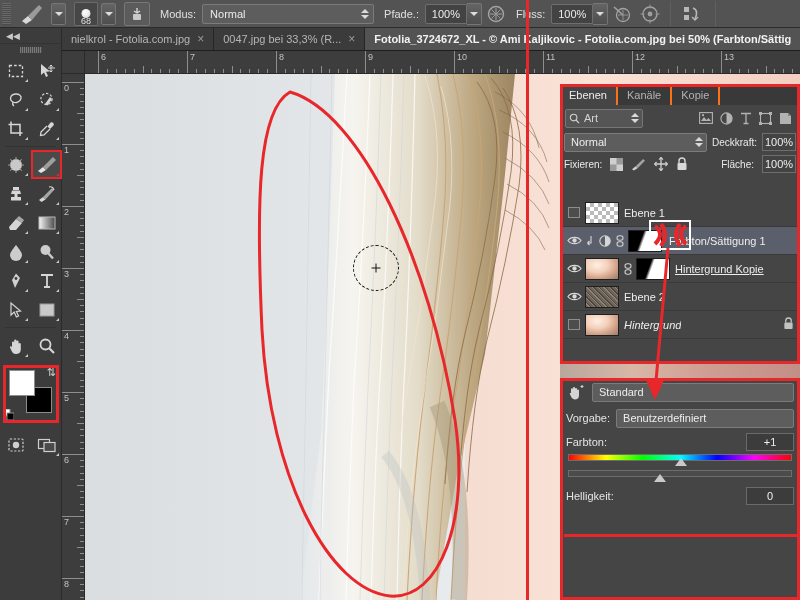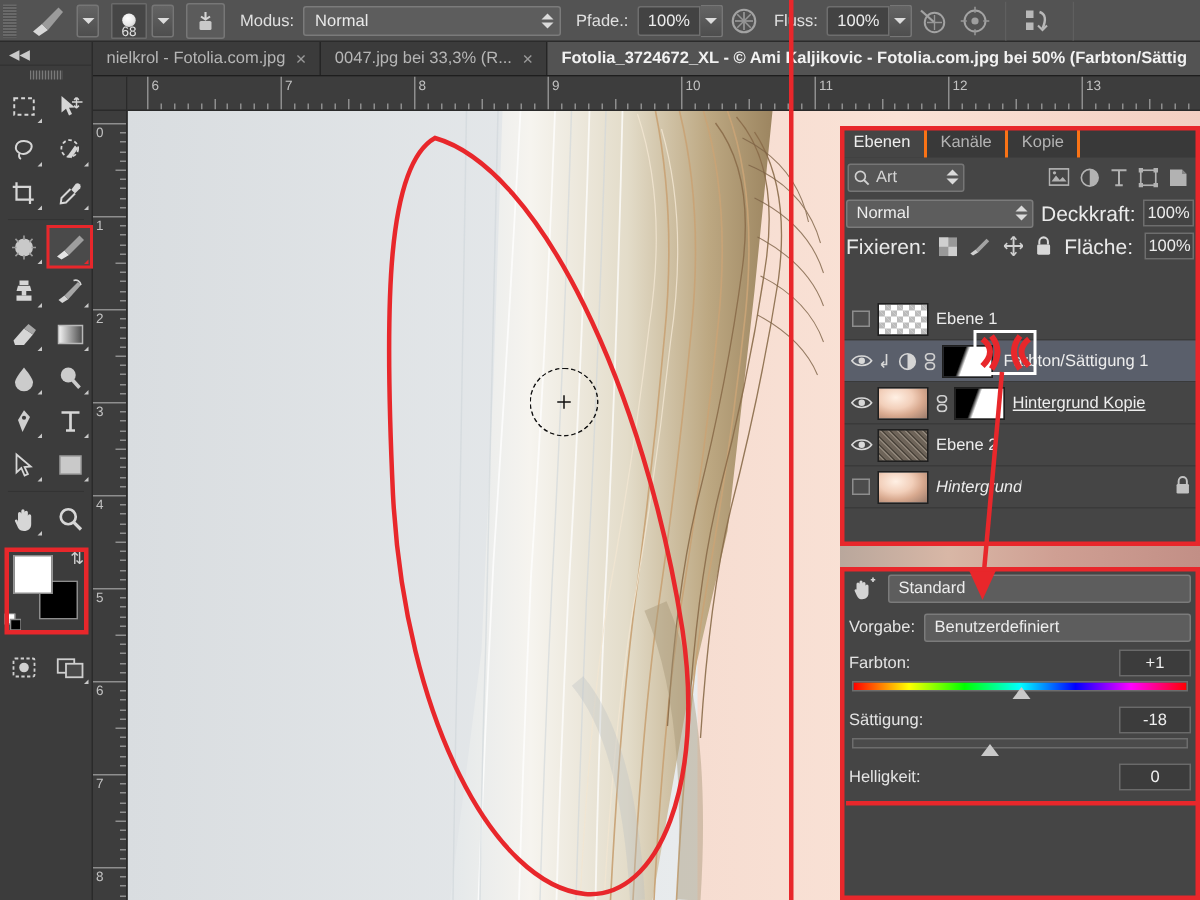--- a/index.html
+++ b/index.html
@@ -134,21 +134,21 @@
   .p-tab.active { background: #454545; color: #ededed; }
   .lp-filter { display: flex; align-items: center; height: 26px; padding: 0 5px; gap: 5px; }
   .filter-box { width: 78px; height: 19px; background: #555; border: 1px solid #767676;
     border-radius: 2px; display: flex; align-items: center; padding: 0 3px; gap: 4px; }
   .fi-icons { display: flex; align-items: center; gap: 7px; margin-left: auto;
     padding-right: 3px; opacity: .85; }
   .lp-blend { display: flex; align-items: center; height: 22px; padding: 0 4px; gap: 5px; }
   .blend-select { flex: 1; height: 19px; background: #5d5d5d; border: 1px solid #7b7b7b;
     border-radius: 2px; display: flex; align-items: center; padding: 0 3px 0 6px;
     color: #ededed; font-size: 11px; }
-  .op-label { font-size: 14px; color: #eaeaea; }
+  .op-label { font-size: 10px; color: #eaeaea; }
   .op-field { width: 34px; height: 18px; background: #434343; border: 1px solid #6e6e6e;
     color: #ececec; font-size: 11px; display: flex; align-items: center;
     justify-content: center; }
   .lp-lock { display: flex; align-items: center; height: 22px; padding: 0 4px; gap: 8px; }
 
   .layer-list { position: absolute; left: 0; top: 114px; right: 0; bottom: 0; }
   .layer-row { display: flex; align-items: center; height: 28px;
     border-bottom: 1px solid #3a3a3a; padding-left: 3px; cursor: pointer; }
   .layer-row.selected { background: #5a5f6b; }
   .eye-cell { width: 22px; display: flex; align-items: center; justify-content: center; }
@@ -963,24 +963,20 @@
 
     <div class="slider-label-row">
       <span class="pp-label">Farbton:</span>
       <div class="slider-val">+1</div>
     </div>
     <div class="track">
       <span class="bar hue"></span>
       <span class="knob" style="left:50.5%;"></span>
     </div>
 
-    <div class="slider-label-row">
-      <span class="pp-label">Sättigung:</span>
-      <div class="slider-val">-18</div>
-    </div>
     <div class="track">
       <span class="bar plain"></span>
       <span class="knob" style="left:41%;"></span>
     </div>
 
     <div class="slider-label-row">
       <span class="pp-label">Helligkeit:</span>
       <div class="slider-val">0</div>
     </div>
   </div>

